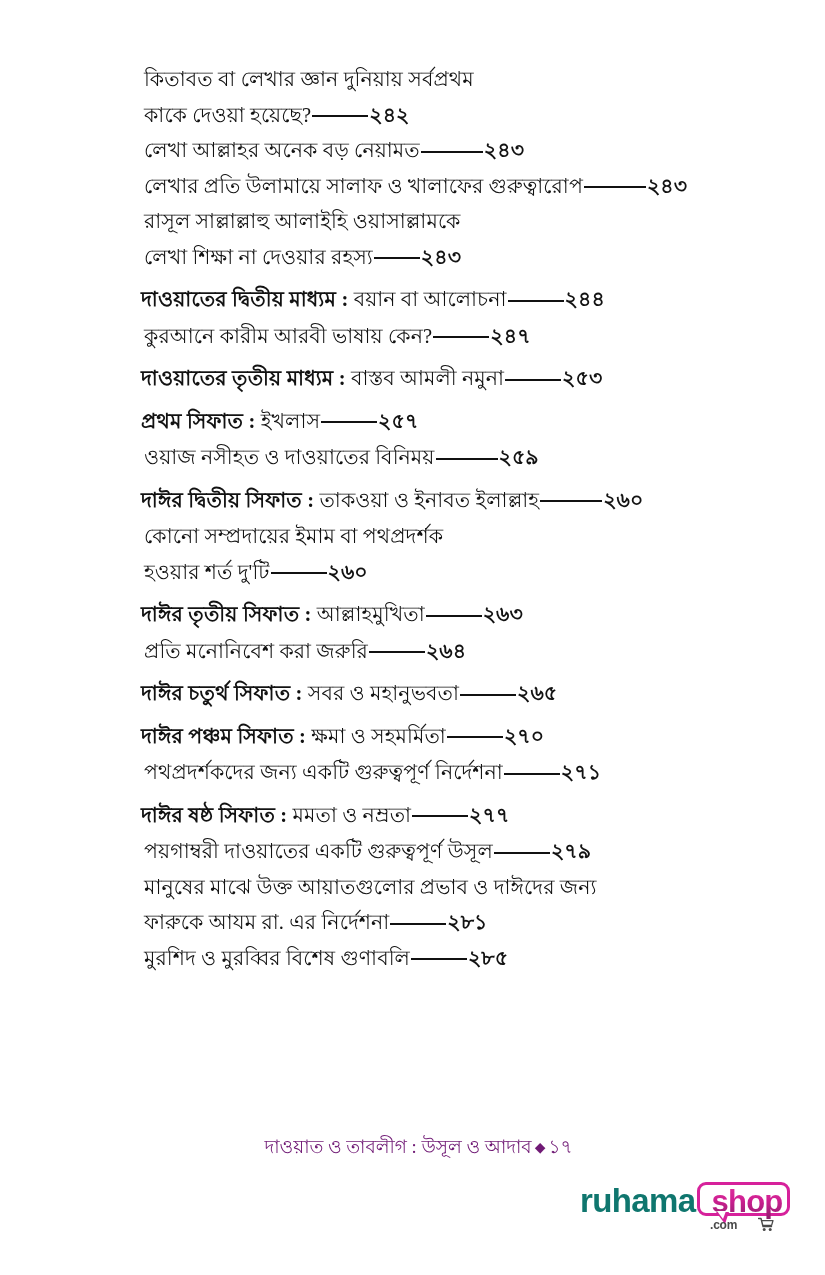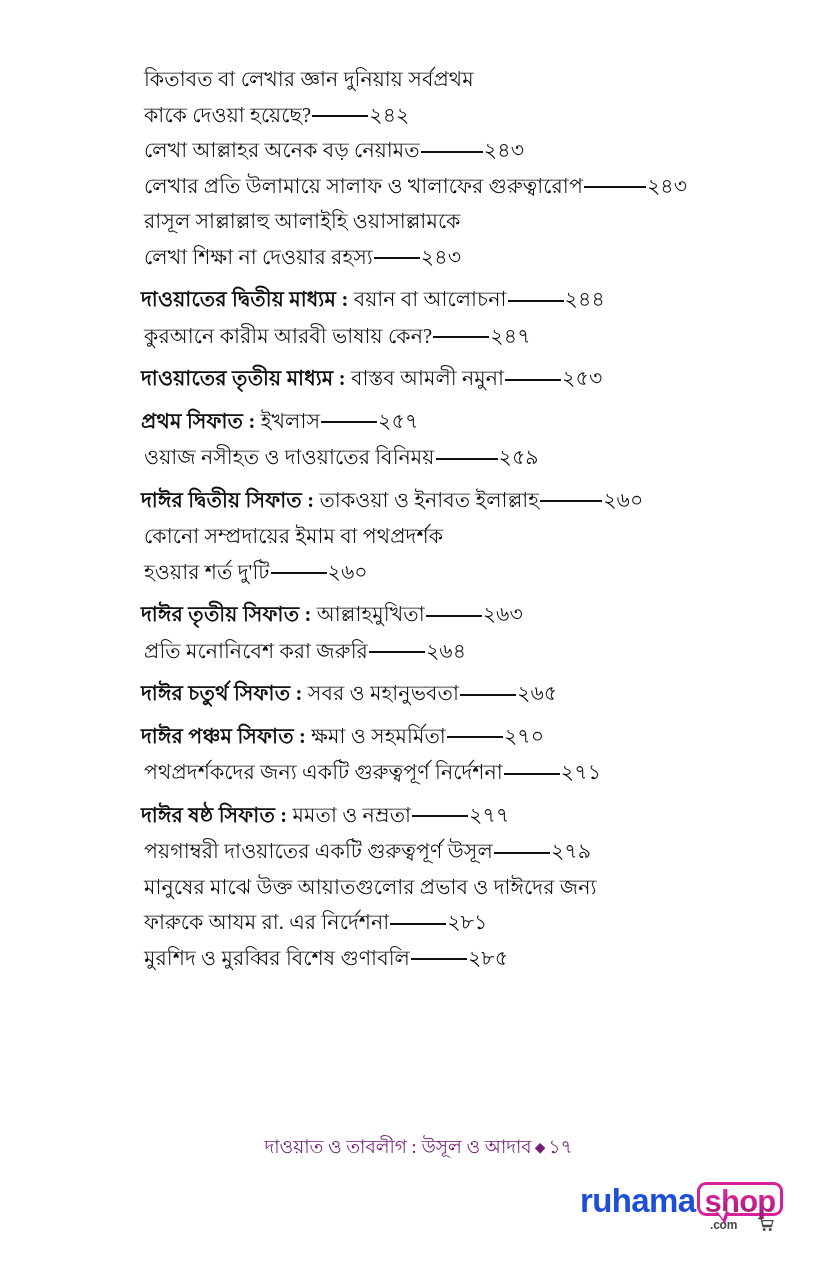--- a/index.html
+++ b/index.html
@@ -71,21 +71,21 @@
     vertical-align: 0.22em;
     height: 0;
     border-top: 2.1px solid #111;
     margin: 0 1px 0 1px;
   }
   .leader.l-short { width: 46px; }
   .leader.l-mid   { width: 56px; }
   .leader.l-long  { width: 62px; }
 
   .pageno {
-    font-weight: normal;
+    font-weight: bold;
     text-align: center;
   }
 
   .footer {
     position: absolute;
     left: 0;
     top: 1133px;
     width: 825px;
     text-align: center;
     font-size: 18.5px;
@@ -109,30 +109,30 @@
   }
   .wm-row {
     position: relative;
     display: flex;
     align-items: flex-start;
     height: 40px;
   }
   .wm-ruhama {
     font-size: 33px;
     font-weight: bold;
-    color: #1d4ed8;
+    color: #0f766e;
     letter-spacing: -0.6px;
     line-height: 38px;
   }
   .wm-bubble {
     position: relative;
     margin-left: 1px;
     border: 3px solid #d6219b;
     border-radius: 9px;
-    padding: 0px 5px 1px 5px;
+    padding: 0px 5px 1px 12px;
     line-height: 33px;
     height: 34px;
     box-sizing: border-box;
   }
   .wm-shop {
     font-size: 31px;
     font-weight: bold;
     letter-spacing: -0.8px;
     background: linear-gradient(180deg, #e0349f 0%, #cf1f92 45%, #8e1f6d 100%);
     -webkit-background-clip: text;

